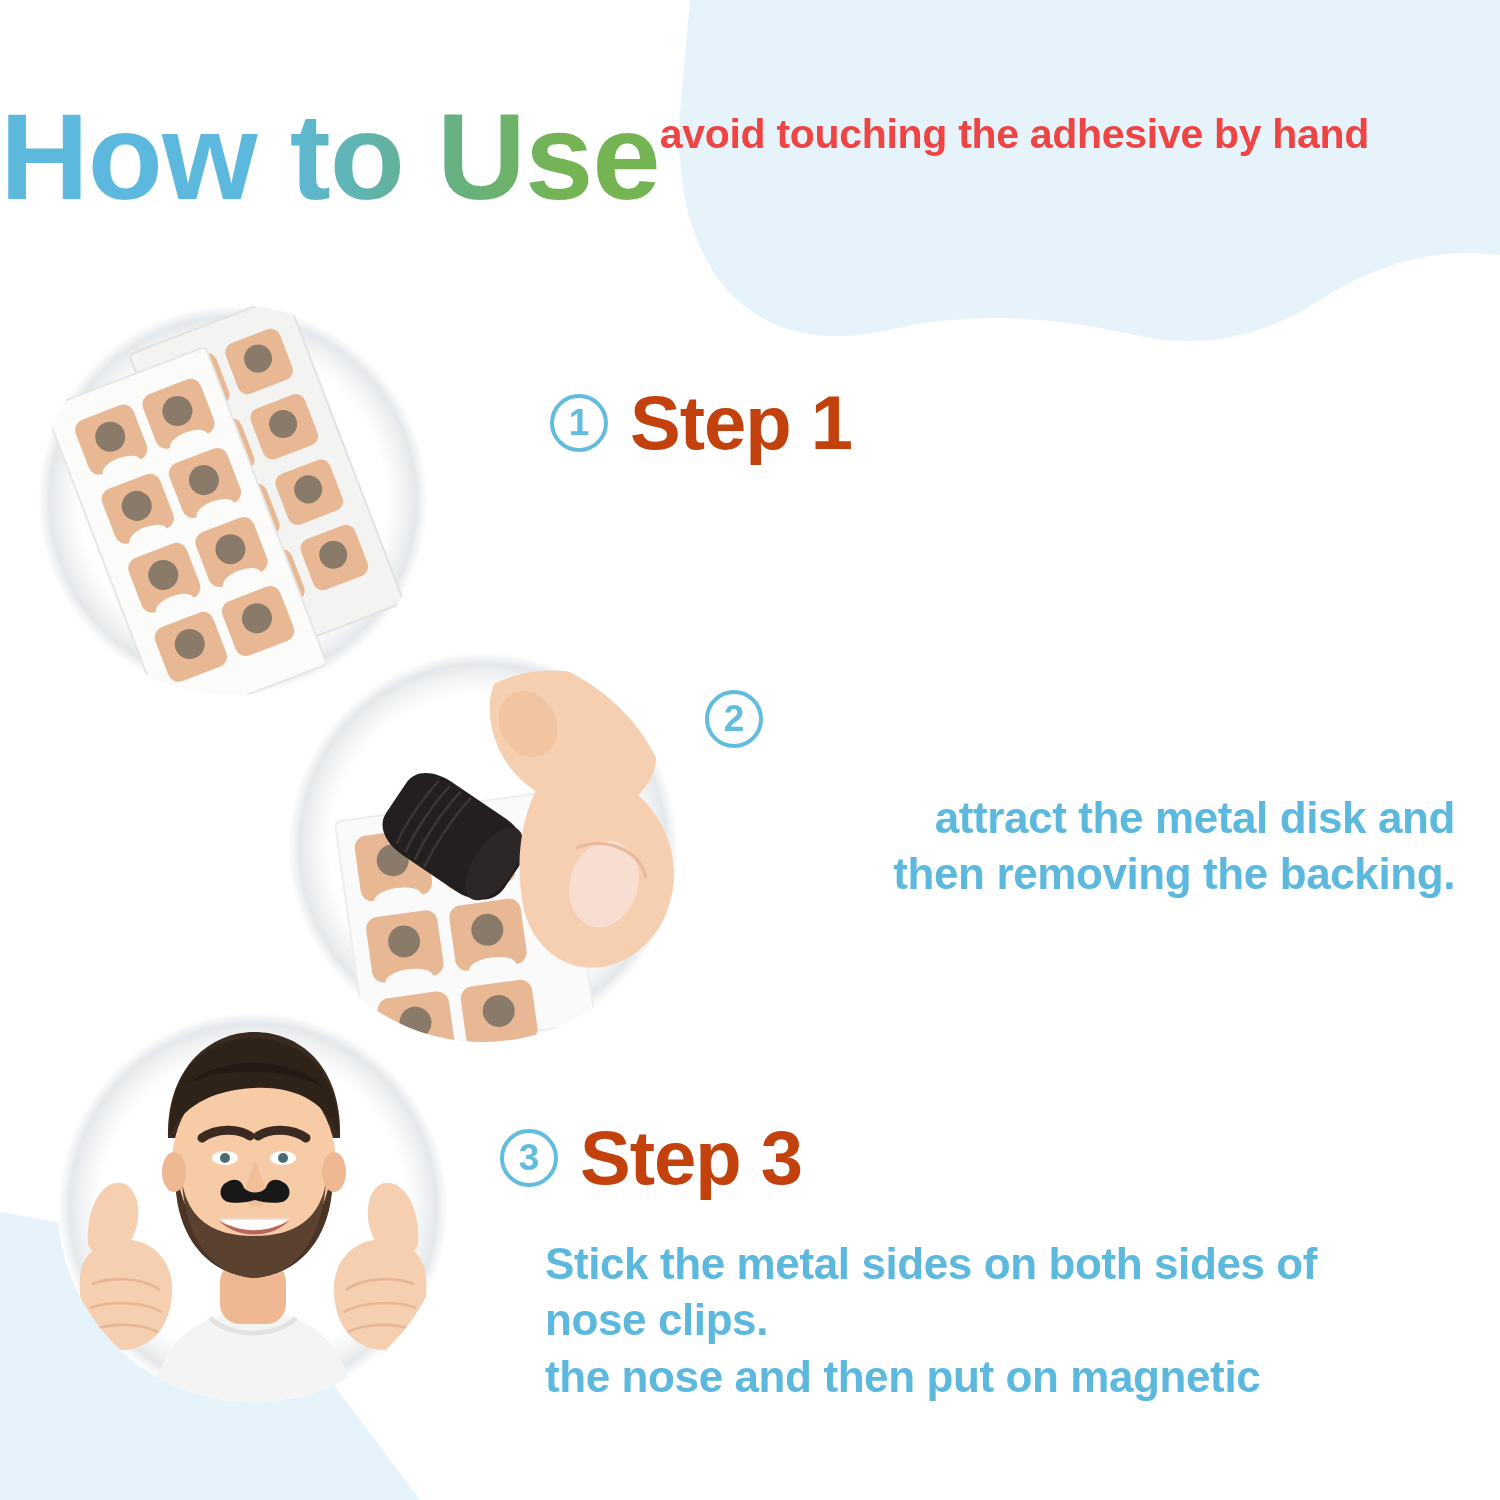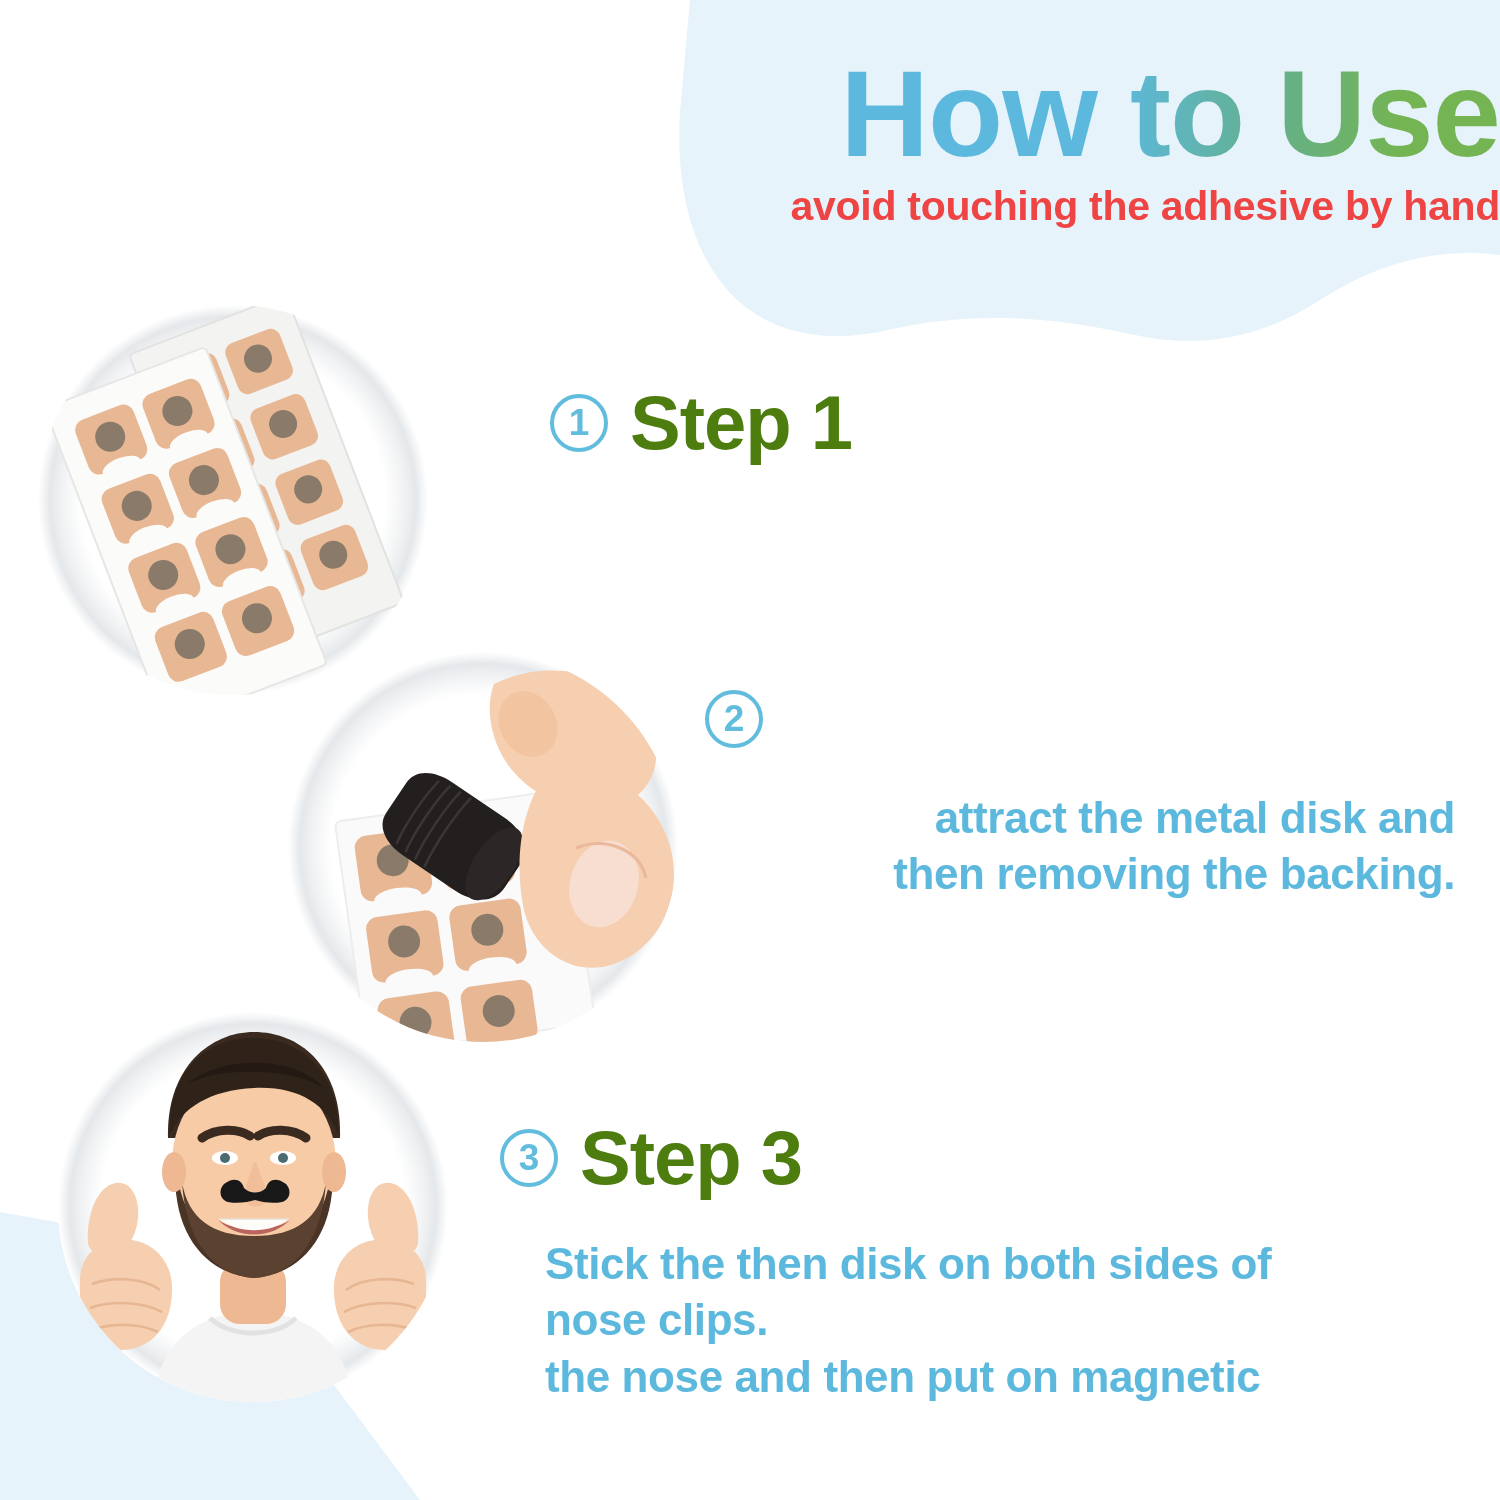--- a/index.html
+++ b/index.html
@@ -9,21 +9,21 @@
     background:#ffffff;
     position:relative;
     overflow:hidden;
   }
 
   
   #bg-layer { position:absolute; inset:0; z-index:0; }
 
   
   .header { position:absolute; top:0; left:0; width:1500px; height:260px; z-index:5;
-            display:flex; flex-direction:column; align-items:flex-end; justify-content:flex-start; }
+            display:flex; flex-direction:row; align-items:center; justify-content:flex-start; }
   .title {
     font-size:123px; font-weight:700; line-height:1.0; letter-spacing:-1px;
     margin-top:52px;
     background:linear-gradient(90deg,#5cb9dd 0%,#5cb9dd 42%,#63b08f 64%,#74b453 85%,#74b453 100%);
     -webkit-background-clip:text; background-clip:text; color:transparent;
     -webkit-text-fill-color:transparent;
     white-space:nowrap;
   }
   .subtitle {
     font-size:41px; font-weight:700; color:#ef4444; margin-top:8px;
@@ -48,21 +48,21 @@
   #step-3 .step-head { justify-content:flex-start; padding-left:10px; }
 
   .step-num {
     flex:0 0 auto;
     width:58px; height:58px; border-radius:50%;
     border:4px solid #62bcdd;
     color:#62bcdd; font-size:37px; font-weight:700;
     display:flex; align-items:center; justify-content:center;
     line-height:1; padding-bottom:2px;
   }
-  .step-title { font-size:76px; font-weight:700; color:#4d7c0f; letter-spacing:-1px; line-height:1; }
+  .step-title { font-size:76px; font-weight:700; color:#c2410c; letter-spacing:-1px; line-height:1; }
 
   .step-body { font-size:44px; font-weight:600; color:#5cb9dd; line-height:1.28; letter-spacing:-0.4px; }
   #step-1 .step-body { margin-top:40px; text-align:left; padding-left:110px; }
   #step-2 .step-body { margin-top:42px; text-align:right; padding-right:5px; }
   #step-3 .step-body { margin-top:40px; text-align:left; padding-left:55px; }
 </style>
 </head>
 <body>
 
 <svg id="bg-layer" viewBox="0 0 1500 1500" width="1500" height="1500" preserveAspectRatio="none">
@@ -300,17 +300,17 @@
     <div>then removing the backing.</div>
   </div>
 </div>
 
 <div class="step" id="step-3">
   <div class="step-head">
     <div class="step-num">3</div>
     <div class="step-title">Step 3</div>
   </div>
   <div class="step-body">
-    <div>Stick the then disk on both sides of</div>
+    <div>Stick the metal sides on both sides of</div>
     <div>nose clips.</div>
     <div>the nose and then put on magnetic</div>
   </div>
 </div>
 
 </body></html>

